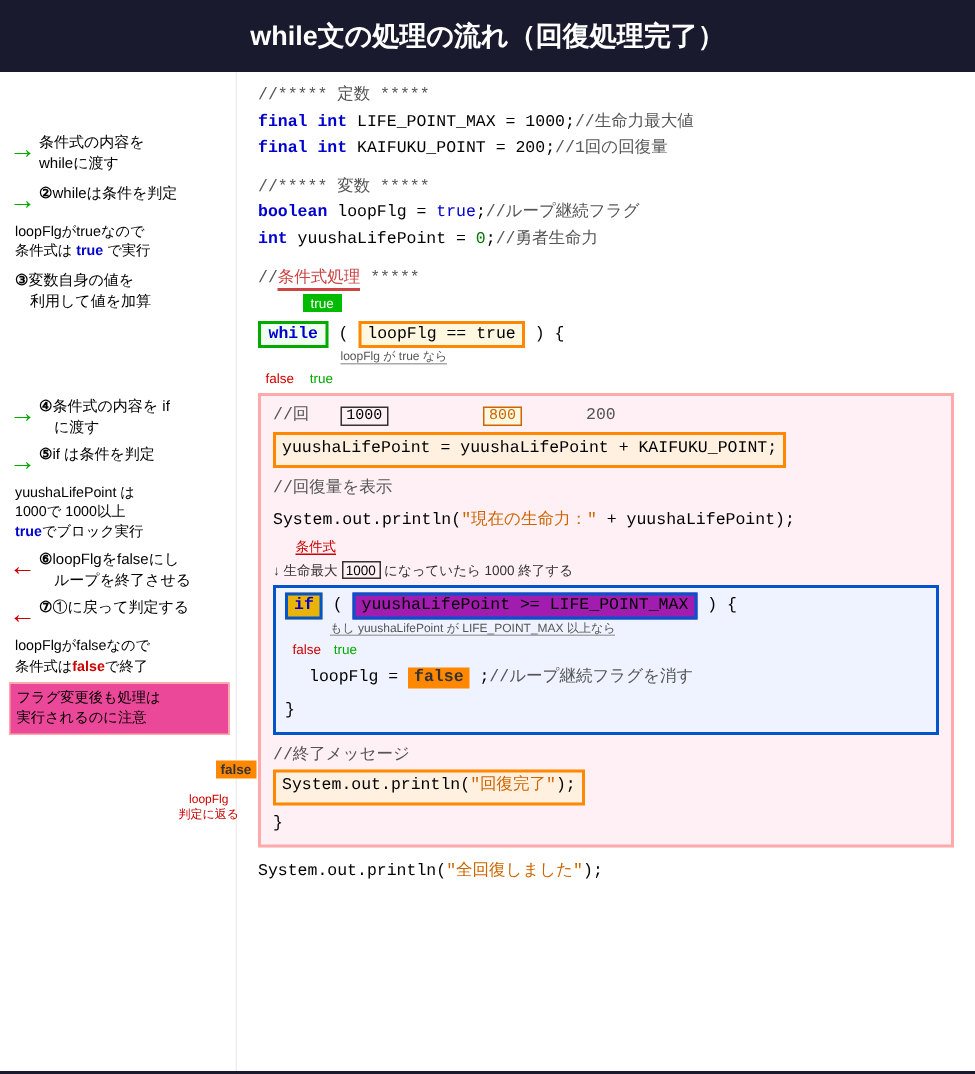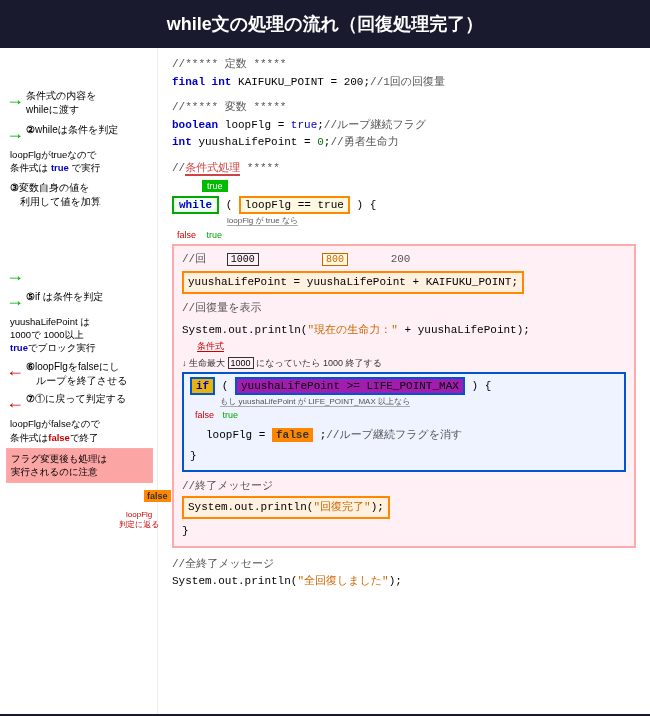--- a/index.html
+++ b/index.html
@@ -38,20 +38,21 @@
     </div>
 
     <div style="font-size:10px; line-height:1.4; margin-bottom:6px; padding-left:4px;">
       <span style="font-weight:bold;">③</span>変数自身の値を<br>　利用して値を加算
     </div>
 
     <div style="height:50px;"></div>
 
     <div style="display:flex; align-items:flex-start; margin-bottom:4px;">
       <span style="color:#00aa00; font-size:18px; margin-right:2px; flex-shrink:0;">→</span>
+      <span style="font-size:10px; line-height:1.4;"><span style="font-weight:bold;">④</span>条件式の内容を if<br>　に渡す</span>
     </div>
 
     <div style="display:flex; align-items:flex-start; margin-bottom:4px;">
       <span style="color:#00aa00; font-size:18px; margin-right:2px; flex-shrink:0;">→</span>
       <span style="font-size:10px; line-height:1.4;"><span style="font-weight:bold;">⑤</span>if は条件を判定</span>
     </div>
 
     <div style="font-size:9.5px; line-height:1.4; margin-bottom:6px; padding-left:4px;">
       yuushaLifePoint は<br>1000で 1000以上<br><span style="color:#0000cc; font-weight:bold;">true</span>でブロック実行
     </div>
@@ -63,30 +64,33 @@
 
     <div style="display:flex; align-items:flex-start; margin-bottom:4px;">
       <span style="color:#cc0000; font-size:18px; margin-right:2px; flex-shrink:0;">←</span>
       <span style="font-size:10px; line-height:1.4;"><span style="font-weight:bold;">⑦</span>①に戻って判定する</span>
     </div>
 
     <div style="font-size:9.5px; line-height:1.4; margin-bottom:4px; padding-left:4px;">
       loopFlgがfalseなので<br>条件式は<span style="color:#cc0000; font-weight:bold;">false</span>で終了
     </div>
 
-    <div style="font-size:9.5px; line-height:1.4; margin-bottom:4px; padding-left:4px; background:#fca5a5; border:1px solid #ffaaaa; padding:3px 4px;">
+    <div style="font-size:9.5px; line-height:1.4; margin-bottom:4px; padding-left:4px; background:#ec4899; border:1px solid #ffaaaa; padding:3px 4px;">
       フラグ変更後も処理は<br>実行されるのに注意
     </div>
 
   </div>
 
   <div style="flex:1; padding:8px 14px; font-family:'Courier New', monospace; font-size:11px; line-height:1.6; position:relative; overflow:visible;">
 
     <div style="color:#555;">
       <span>//***** 定数 *****</span>
+    </div>
+    <div>
+      <span style="color:#0000cc; font-weight:bold;">final int</span> <span>LIFE_POINT_MAX = 1000;</span><span style="color:#555;">//生命力最大値</span>
     </div>
     <div>
       <span style="color:#0000cc; font-weight:bold;">final int</span> <span> KAIFUKU_POINT = 200;</span><span style="color:#555;">//1回の回復量</span>
     </div>
 
     <div style="height:8px;"></div>
 
     <div style="color:#555;">//***** 変数 *****</div>
     <div>
       <span style="color:#0000cc; font-weight:bold;">boolean</span> loopFlg = <span style="color:#0000cc;">true</span>;<span style="color:#555;">//ループ継続フラグ</span>
@@ -190,20 +194,19 @@
         <span style="background:#ff8800; color:#333; font-size:9px; padding:1px 3px; font-family:sans-serif; font-weight:bold;">false</span>
       </div>
 
       <div style="position:absolute; left:-55px; bottom:15px; font-size:8px; font-family:sans-serif; color:#cc0000; text-align:center; line-height:1.3; white-space:nowrap;">
         loopFlg<br>判定に返る
       </div>
 
     </div>
 
     <div style="height:6px;"></div>
-    <div style="color:#555;">//全終了メッセージ</div>
     <div>
       System.out.println(<span style="color:#cc6600;">"全回復しました"</span>);
     </div>
 
   </div>
 
 </div>
 
 </body></html>

